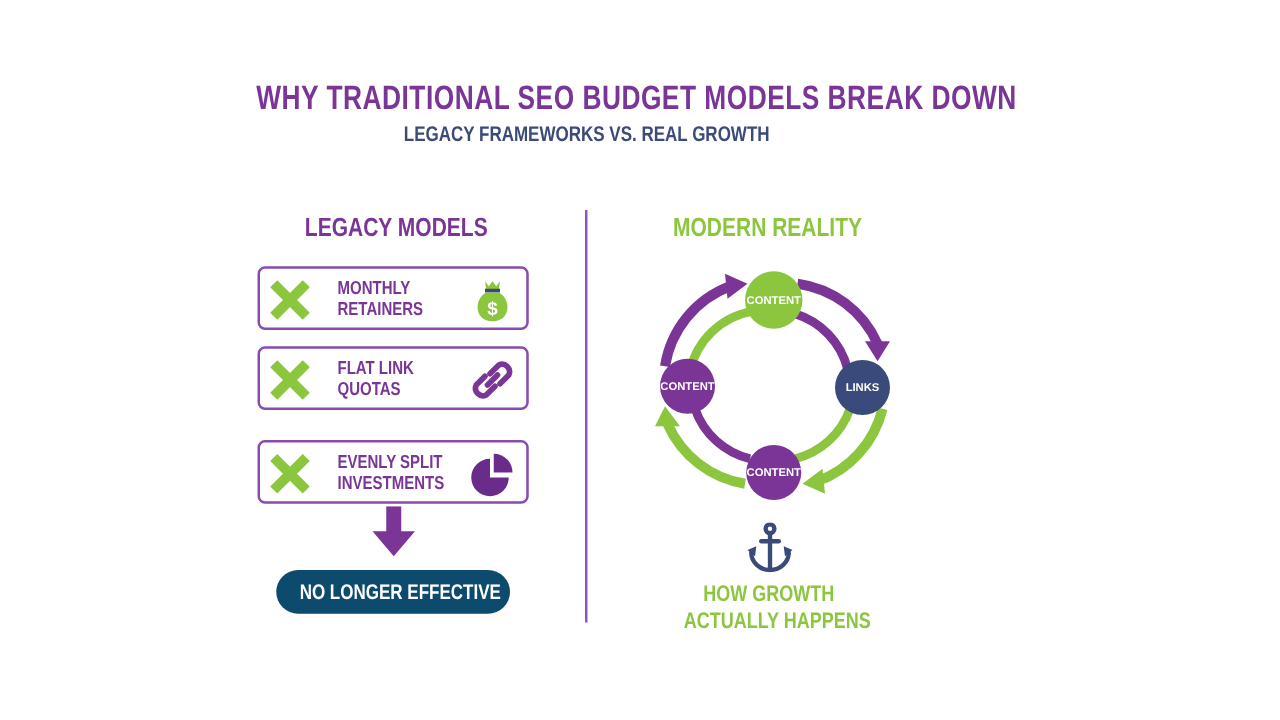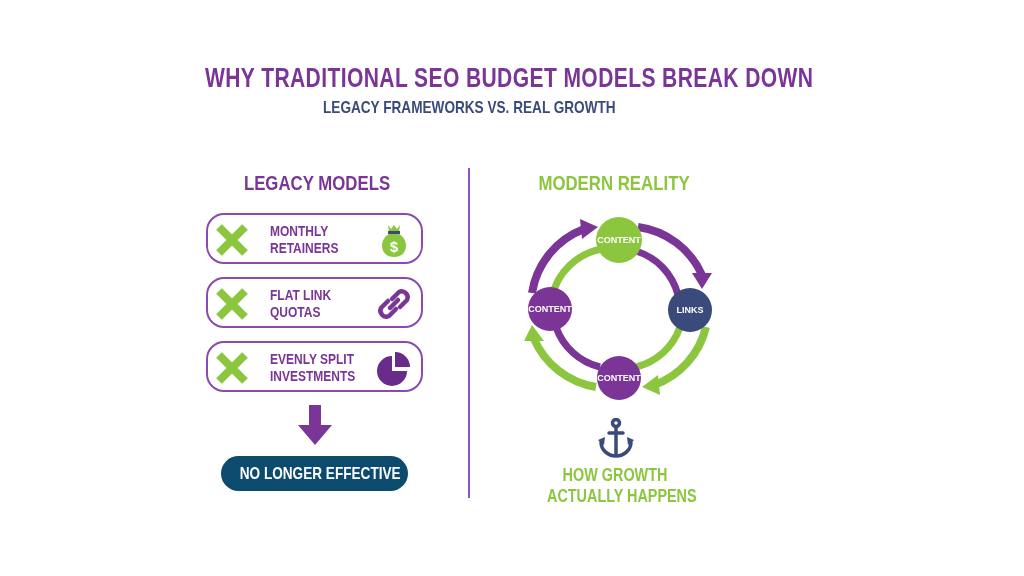--- a/index.html
+++ b/index.html
@@ -9,21 +9,21 @@
              color: #7a3596; font-weight: 700; white-space: nowrap;
              transform: scaleX(0.78); transform-origin: left top; letter-spacing: 0.5px; }
     .subtitle { position: absolute; left: 323px; top: 98px; font-size: 17px; color: #3a4a7a;
                 font-weight: 700; white-space: nowrap; transform: scaleX(0.8); transform-origin: left top; }
     .col-head { position: absolute; font-size: 21px; font-weight: 700; white-space: nowrap;
                 transform: scaleX(0.8); transform-origin: center top; text-align: center; }
     .legacy-head { left: 217px; width: 200px; top: 171px; color: #7a3596; }
     .modern-head { left: 514px; width: 200px; top: 171px; color: #8cc63f; }
     .divider { position: absolute; left: 468px; top: 168px; width: 2px; height: 330px; background: #8a55c0; }
     .card { position: absolute; left: 206px; width: 217px; height: 51px; border: 2px solid #8a4ab0;
-            border-radius: 18px; box-sizing: border-box; background: #fff; }
+            border-radius: 6px; box-sizing: border-box; background: #fff; }
     .card .x { position: absolute; left: 6px; top: 7px; width: 36px; height: 36px; }
     .card .label { position: absolute; left: 62px; top: 7px; font-size: 15px; line-height: 17px; color: #7a3596;
                    font-weight: 700; transform: scaleX(0.8); transform-origin: left top; white-space: nowrap; }
     .card .icon { position: absolute; right: 8px; top: 6px; width: 38px; height: 38px; }
     .arrow-down { position: absolute; left: 296px; top: 405px; width: 38px; height: 40px; }
     .pill { position: absolute; left: 221px; top: 456px; width: 187px; height: 35px; border-radius: 18px;
             background: #0c4a6e; color: #fff; }
     .pill span { position: absolute; left: 0; right: 0; top: 8px; text-align: center; font-size: 17px;
                  font-weight: 700; transform: scaleX(0.8); white-space: nowrap; }
     .cycle { position: absolute; left: 518px; top: 215px; width: 200px; height: 185px; }
@@ -66,21 +66,21 @@
   </div>
   <svg class="icon" viewBox="0 0 38 38">
     <g fill="none" stroke="#7a3596" stroke-width="4.5" stroke-linecap="round">
       <path d="M17 14 L24 7 A6 6 0 0 1 32 15 L25 22"></path>
       <path d="M21 24 L14 31 A6 6 0 0 1 6 23 L13 16"></path>
       <path d="M15 23 L23 15"></path>
     </g>
   </svg>
 </div>
 
-<div class="card" style="top:341px">
+<div class="card" style="top:352px">
   <svg class="x" viewBox="0 0 36 36">
     <path d="M5 5 L31 31 M31 5 L5 31" stroke="#8cc63f" stroke-width="8"></path>
   </svg>
   <div class="label">
     <div>EVENLY SPLIT</div>
       <div>INVESTMENTS</div>
   </div>
   <svg class="icon" viewBox="0 0 38 38">
     <path d="M17 7 A15 15 0 1 0 32 22 L17 22 Z" fill="#6a2c8a"></path>
     <path d="M20 3 A15 15 0 0 1 35 18 L20 18 Z" fill="#6a2c8a"></path>

